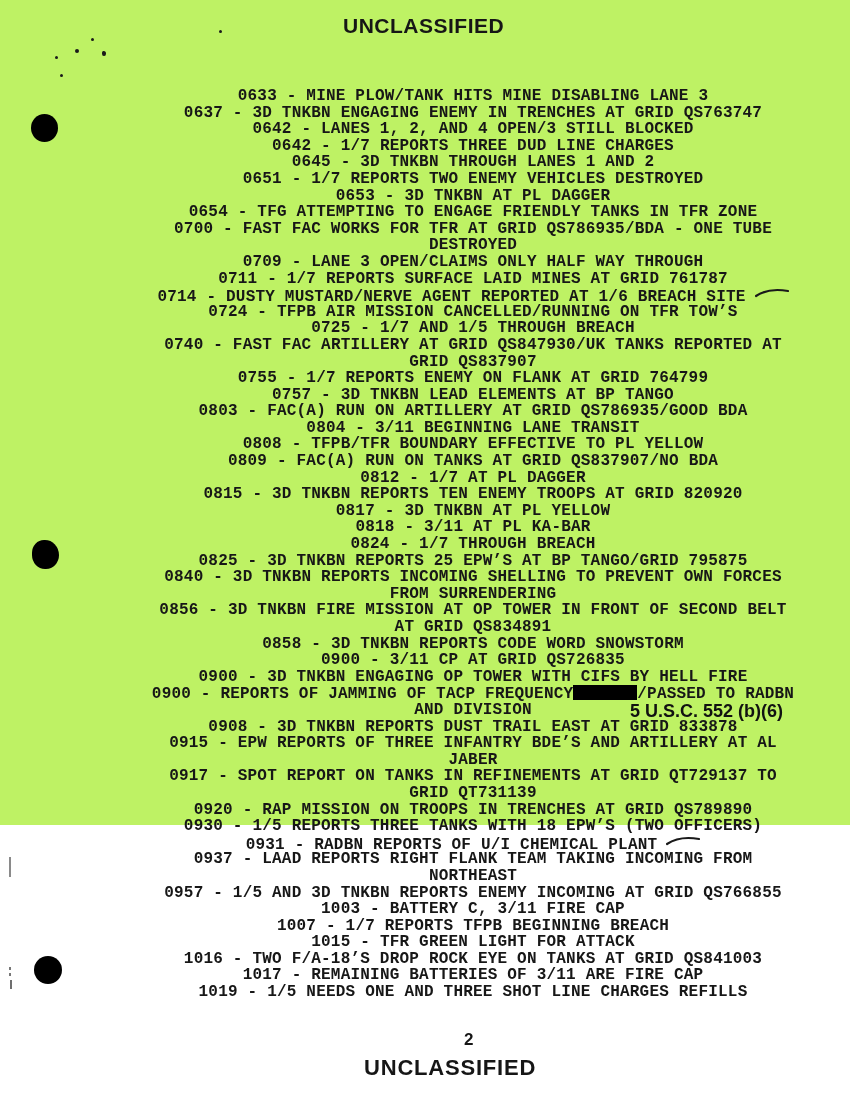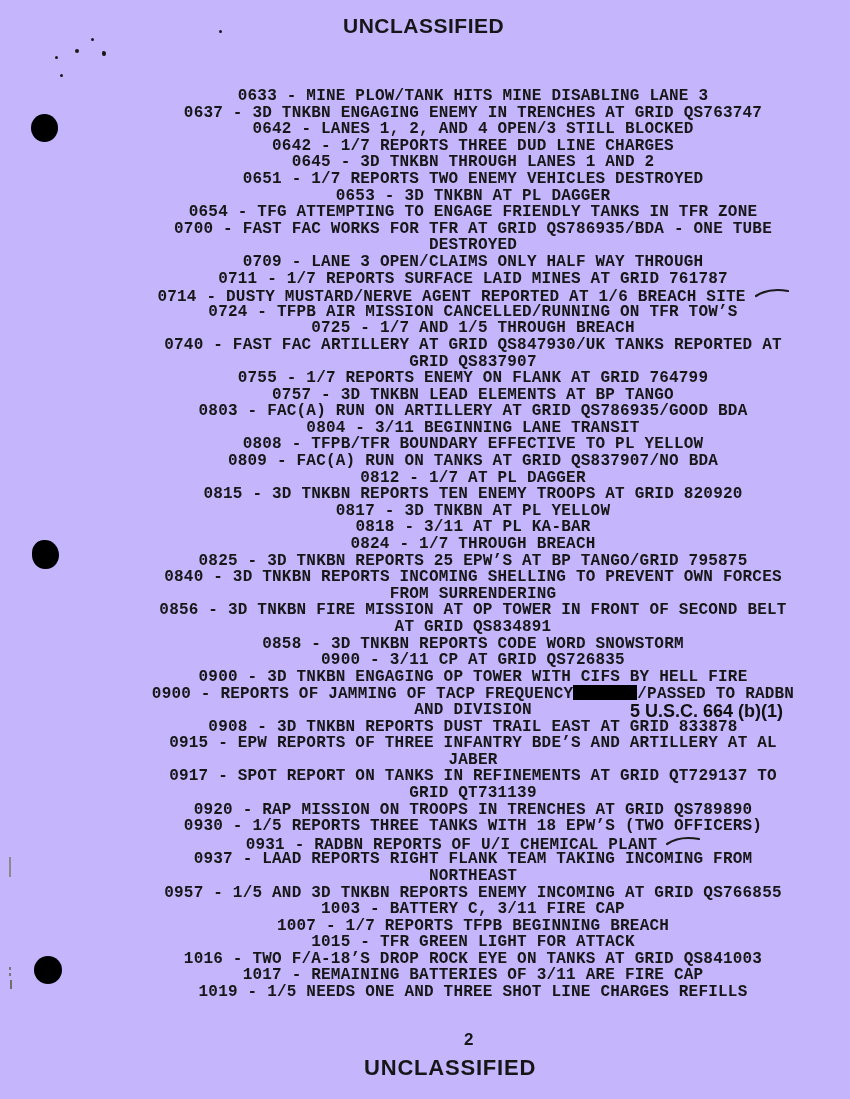--- a/index.html
+++ b/index.html
@@ -3,21 +3,21 @@
 <meta charset="utf-8">
 <style>
   html, body { margin: 0; padding: 0; }
   body {
     width: 850px; height: 1099px;
     background: #ffffff;
     position: relative;
     overflow: hidden;
     font-family: "Liberation Sans", sans-serif;
   }
-  .page { position: absolute; left: 0; top: 0; width: 850px; height: 1099px; background: #c4b5fd; }
+  .page { position: absolute; left: 0; top: 0; width: 850px; height: 825px; background: #bef264; }
 
   
   .classification {
     position: absolute;
     font-family: "Liberation Sans", sans-serif;
     font-weight: bold;
     color: #161616;
     white-space: nowrap;
   }
   .banner-top    { left: 343px; top: 14px;  font-size: 21px; letter-spacing: 0.5px; }
@@ -76,21 +76,21 @@
 <div class="page">
 
   <div class="classification banner-top">UNCLASSIFIED</div>
 
   <div class="log-block"><div class="log-line">0633 - MINE PLOW/TANK HITS MINE DISABLING LANE 3</div><div class="log-line">0637 - 3D TNKBN ENGAGING ENEMY IN TRENCHES AT GRID QS763747</div><div class="log-line">0642 - LANES 1, 2, AND 4 OPEN/3 STILL BLOCKED</div><div class="log-line">0642 - 1/7 REPORTS THREE DUD LINE CHARGES</div><div class="log-line">0645 - 3D TNKBN THROUGH LANES 1 AND 2</div><div class="log-line">0651 - 1/7 REPORTS TWO ENEMY VEHICLES DESTROYED</div><div class="log-line">0653 - 3D TNKBN AT PL DAGGER</div><div class="log-line">0654 - TFG ATTEMPTING TO ENGAGE FRIENDLY TANKS IN TFR ZONE</div><div class="log-line">0700 - FAST FAC WORKS FOR TFR AT GRID QS786935/BDA - ONE TUBE</div><div class="log-line">DESTROYED</div><div class="log-line">0709 - LANE 3 OPEN/CLAIMS ONLY HALF WAY THROUGH</div><div class="log-line">0711 - 1/7 REPORTS SURFACE LAID MINES AT GRID 761787</div><div class="log-line"><span>0714 - DUSTY MUSTARD/NERVE AGENT REPORTED AT 1/6 BREACH SITE</span><svg width="34" height="12" viewBox="0 0 34 12" class="hand-mark">
           <path d="M1 9 C 10 3, 22 2, 33 4"></path>
         </svg></div><div class="log-line">0724 - TFPB AIR MISSION CANCELLED/RUNNING ON TFR TOW’S</div><div class="log-line">0725 - 1/7 AND 1/5 THROUGH BREACH</div><div class="log-line">0740 - FAST FAC ARTILLERY AT GRID QS847930/UK TANKS REPORTED AT</div><div class="log-line">GRID QS837907</div><div class="log-line">0755 - 1/7 REPORTS ENEMY ON FLANK AT GRID 764799</div><div class="log-line">0757 - 3D TNKBN LEAD ELEMENTS AT BP TANGO</div><div class="log-line">0803 - FAC(A) RUN ON ARTILLERY AT GRID QS786935/GOOD BDA</div><div class="log-line">0804 - 3/11 BEGINNING LANE TRANSIT</div><div class="log-line">0808 - TFPB/TFR BOUNDARY EFFECTIVE TO PL YELLOW</div><div class="log-line">0809 - FAC(A) RUN ON TANKS AT GRID QS837907/NO BDA</div><div class="log-line">0812 - 1/7 AT PL DAGGER</div><div class="log-line">0815 - 3D TNKBN REPORTS TEN ENEMY TROOPS AT GRID 820920</div><div class="log-line">0817 - 3D TNKBN AT PL YELLOW</div><div class="log-line">0818 - 3/11 AT PL KA-BAR</div><div class="log-line">0824 - 1/7 THROUGH BREACH</div><div class="log-line">0825 - 3D TNKBN REPORTS 25 EPW’S AT BP TANGO/GRID 795875</div><div class="log-line">0840 - 3D TNKBN REPORTS INCOMING SHELLING TO PREVENT OWN FORCES</div><div class="log-line">FROM SURRENDERING</div><div class="log-line">0856 - 3D TNKBN FIRE MISSION AT OP TOWER IN FRONT OF SECOND BELT</div><div class="log-line">AT GRID QS834891</div><div class="log-line">0858 - 3D TNKBN REPORTS CODE WORD SNOWSTORM</div><div class="log-line">0900 - 3/11 CP AT GRID QS726835</div><div class="log-line">0900 - 3D TNKBN ENGAGING OP TOWER WITH CIFS BY HELL FIRE</div><div class="log-line"><span>0900 - REPORTS OF JAMMING OF TACP FREQUENCY</span><span class="redaction-box"></span><span>/PASSED TO RADBN</span></div><div class="log-line">AND DIVISION</div><div class="log-line">0908 - 3D TNKBN REPORTS DUST TRAIL EAST AT GRID 833878</div><div class="log-line">0915 - EPW REPORTS OF THREE INFANTRY BDE’S AND ARTILLERY AT AL</div><div class="log-line">JABER</div><div class="log-line">0917 - SPOT REPORT ON TANKS IN REFINEMENTS AT GRID QT729137 TO</div><div class="log-line">GRID QT731139</div><div class="log-line">0920 - RAP MISSION ON TROOPS IN TRENCHES AT GRID QS789890</div><div class="log-line">0930 - 1/5 REPORTS THREE TANKS WITH 18 EPW’S (TWO OFFICERS)</div><div class="log-line"><span>0931 - RADBN REPORTS OF U/I CHEMICAL PLANT</span><svg width="34" height="12" viewBox="0 0 34 12" class="hand-mark">
           <path d="M1 9 C 10 3, 22 2, 33 4"></path>
         </svg></div><div class="log-line">0937 - LAAD REPORTS RIGHT FLANK TEAM TAKING INCOMING FROM</div><div class="log-line">NORTHEAST</div><div class="log-line">0957 - 1/5 AND 3D TNKBN REPORTS ENEMY INCOMING AT GRID QS766855</div><div class="log-line">1003 - BATTERY C, 3/11 FIRE CAP</div><div class="log-line">1007 - 1/7 REPORTS TFPB BEGINNING BREACH</div><div class="log-line">1015 - TFR GREEN LIGHT FOR ATTACK</div><div class="log-line">1016 - TWO F/A-18’S DROP ROCK EYE ON TANKS AT GRID QS841003</div><div class="log-line">1017 - REMAINING BATTERIES OF 3/11 ARE FIRE CAP</div><div class="log-line">1019 - 1/5 NEEDS ONE AND THREE SHOT LINE CHARGES REFILLS</div></div>
 
-  <div class="exemption-stamp">5 U.S.C. 664 (b)(1)</div>
+  <div class="exemption-stamp">5 U.S.C. 552 (b)(6)</div>
 
   <div class="page-number">2</div>
 
   <div class="classification banner-bottom">UNCLASSIFIED</div>
 
   <div class="punch punch-1"></div>
   <div class="punch punch-2"></div>
   <div class="punch punch-3"></div>
   <div class="speck speck-1"></div>
   <div class="speck speck-2"></div>

